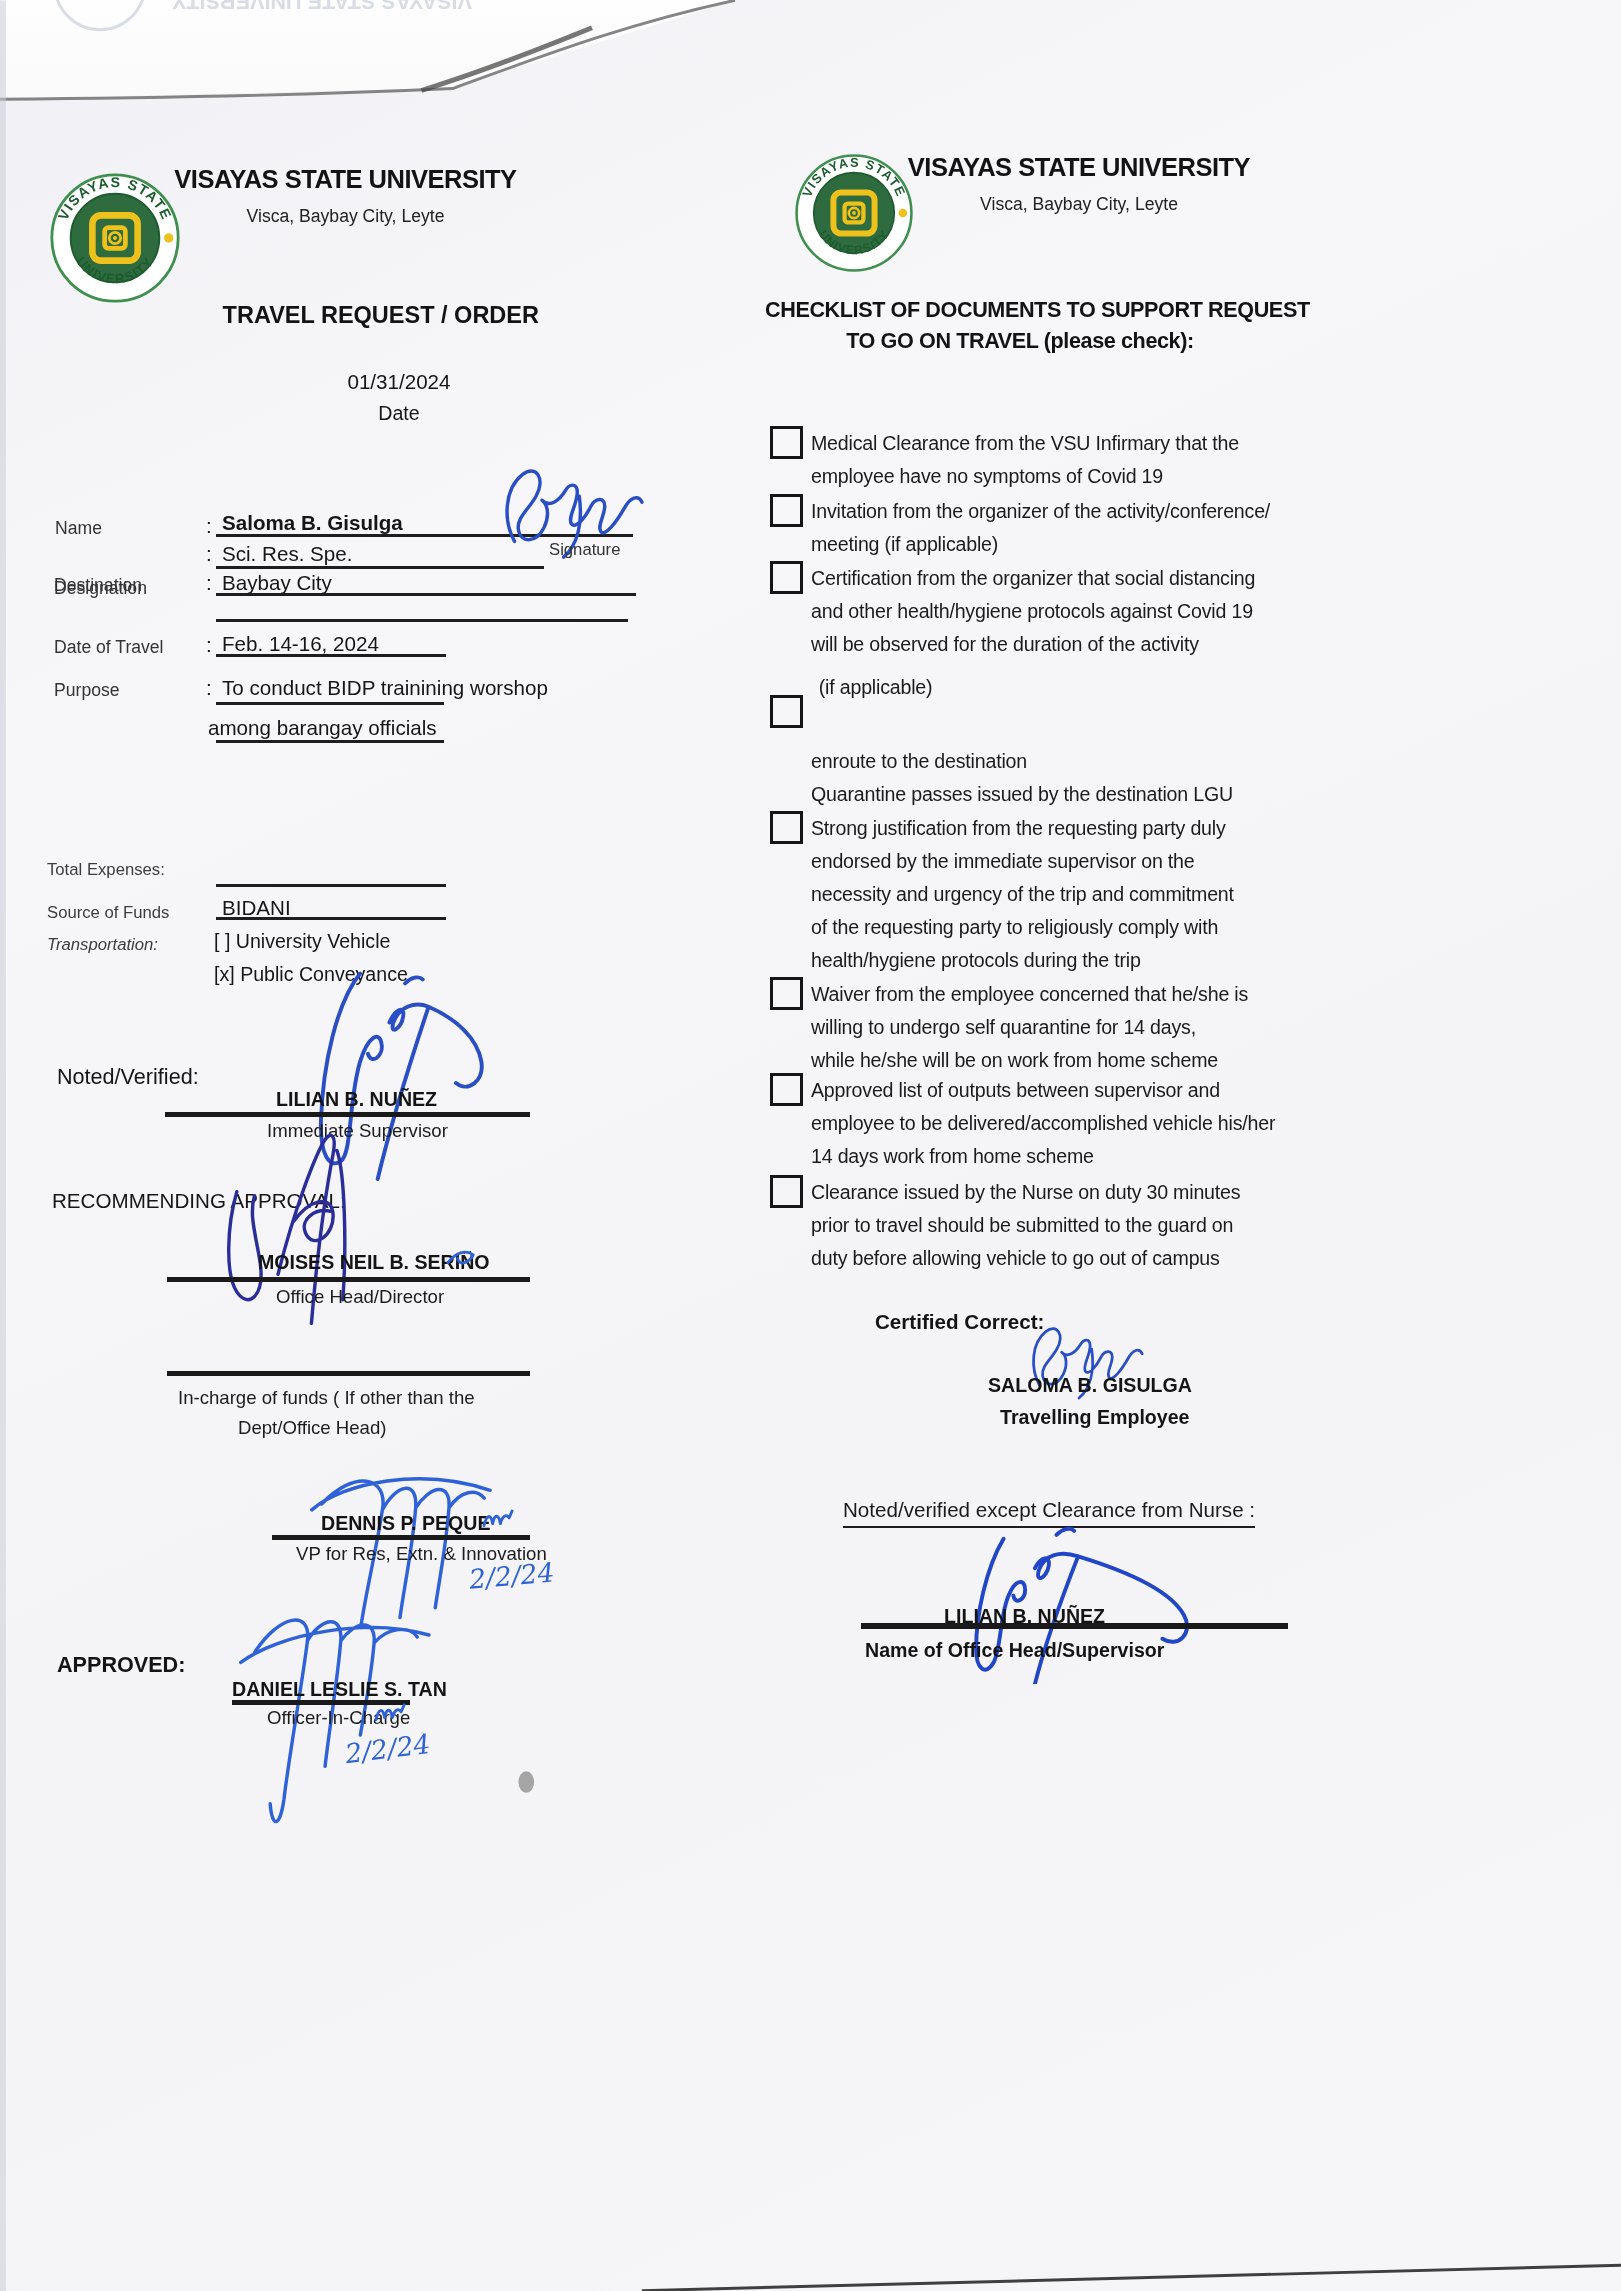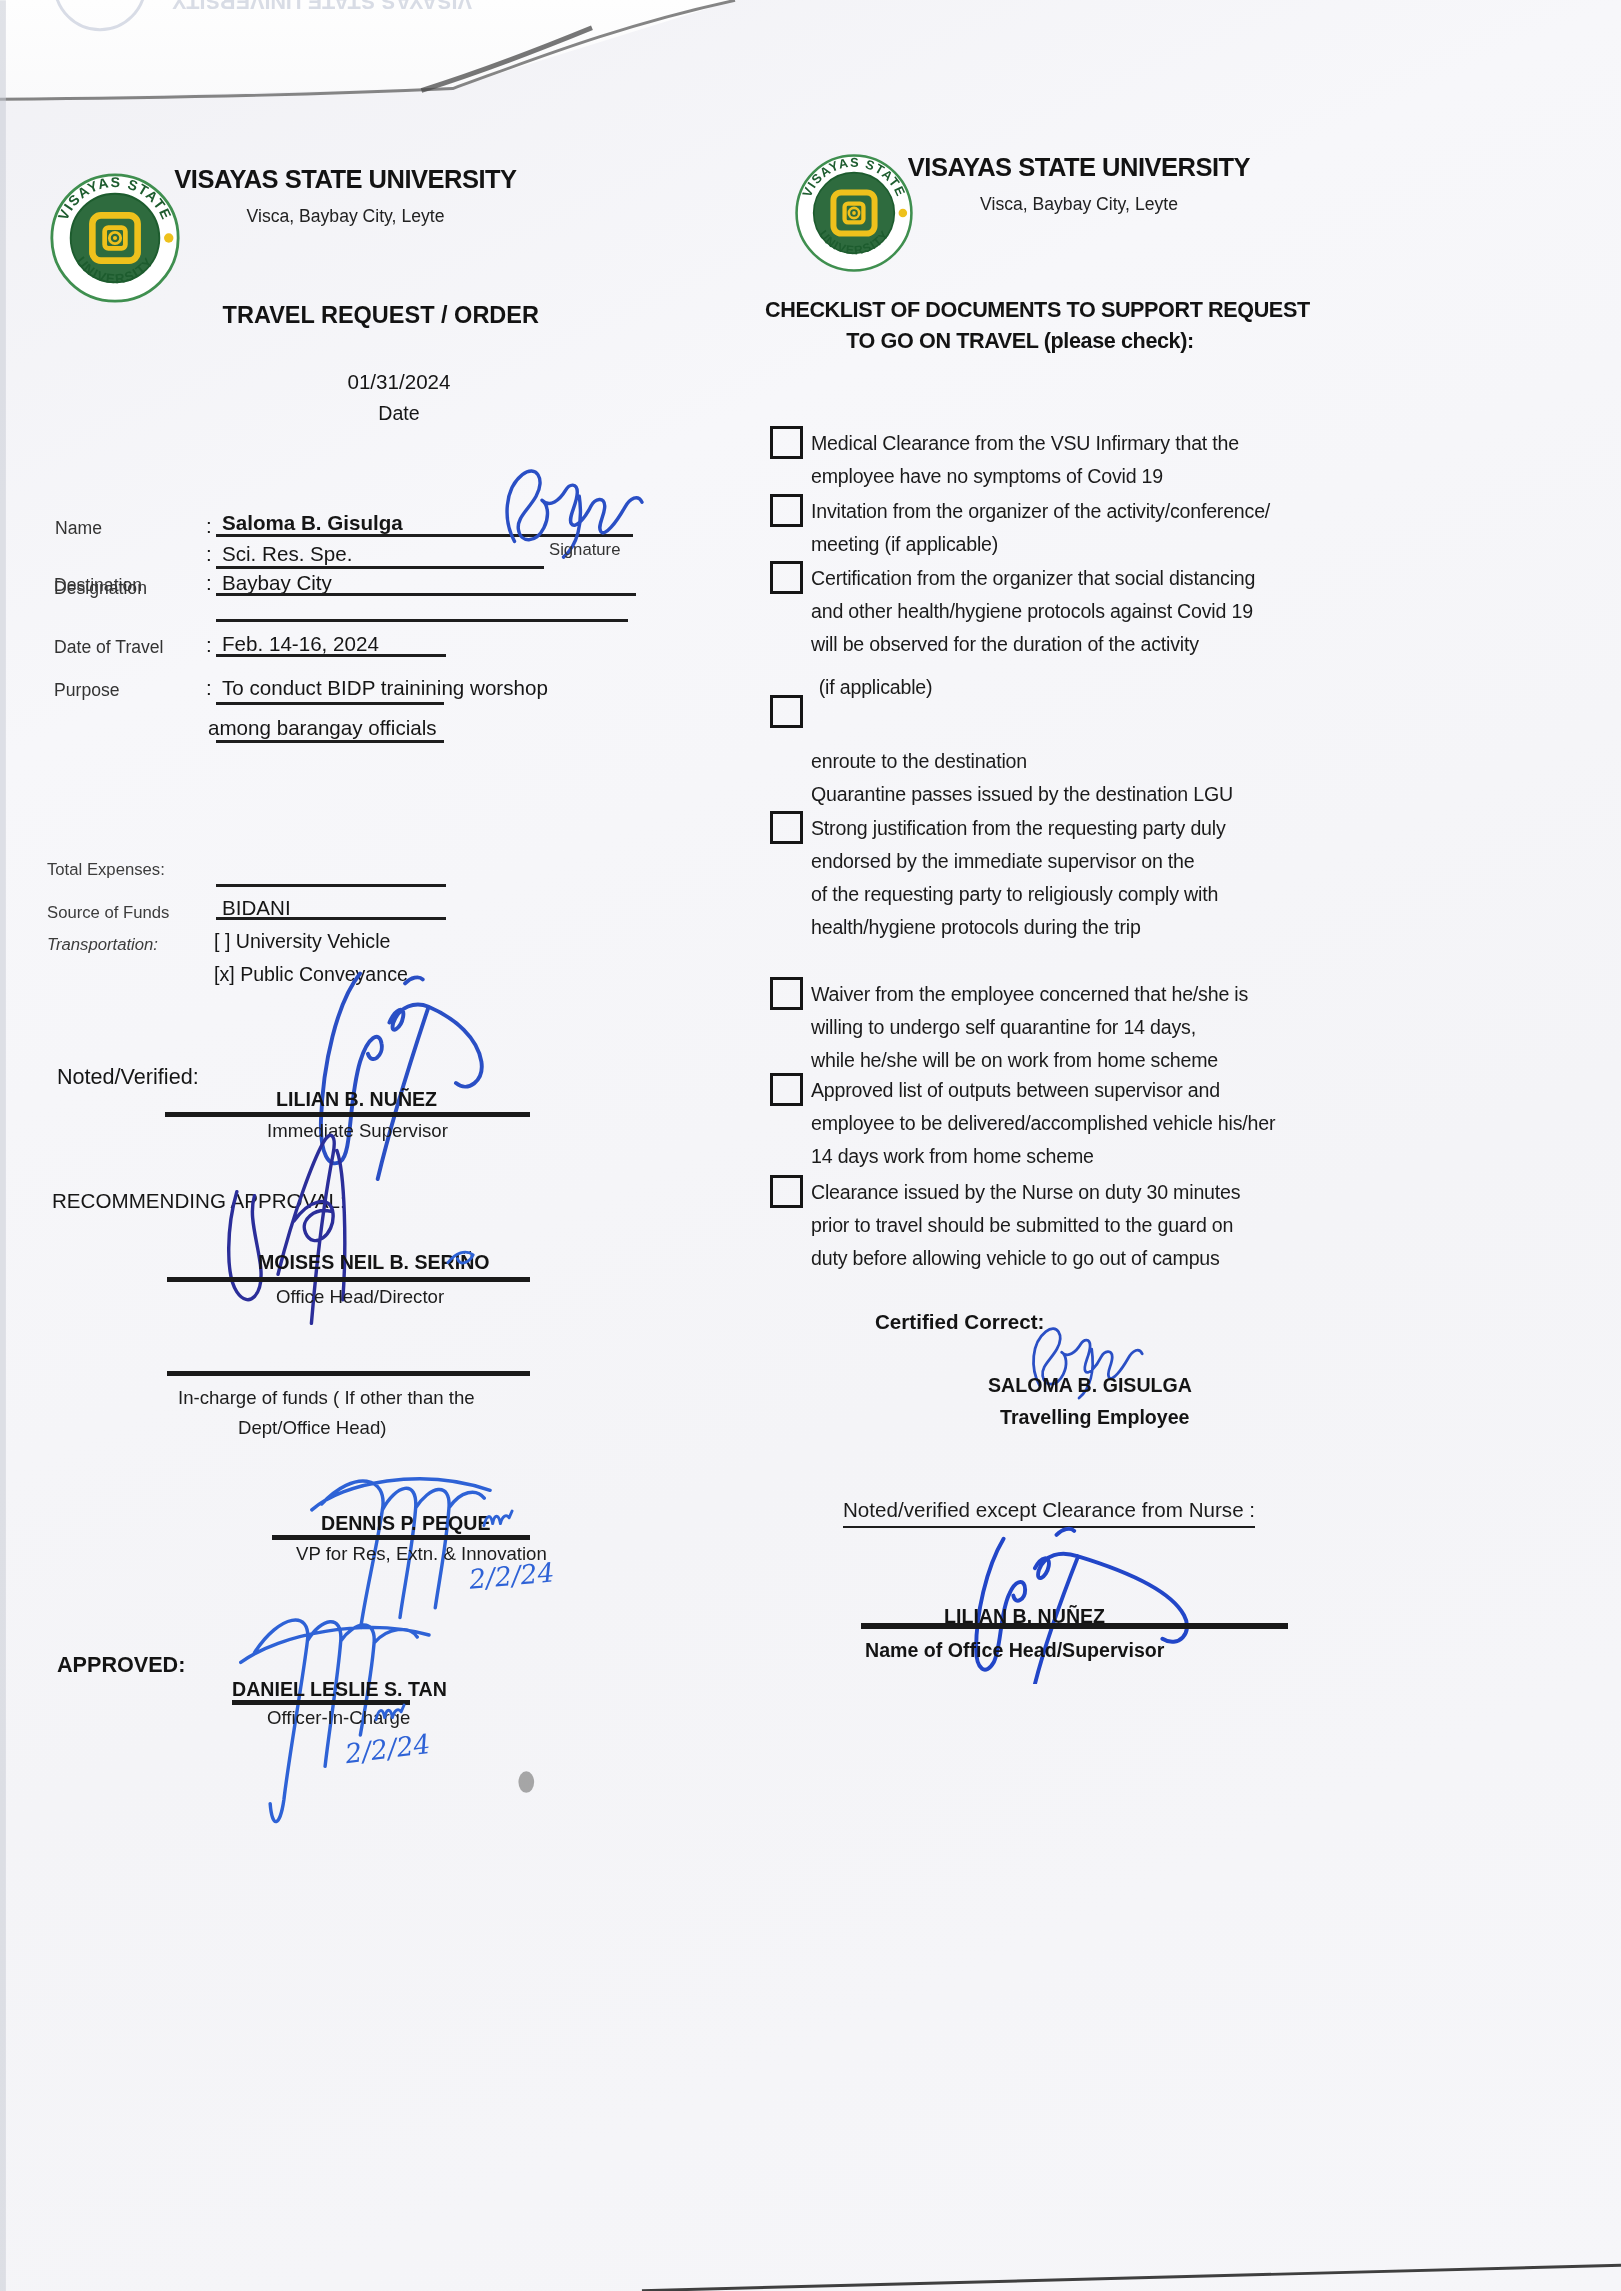--- a/index.html
+++ b/index.html
@@ -229,20 +229,21 @@
     <div class="chk-lines">
       <div class="chk-line gap-big">enroute to the destination</div>
       <div class="chk-line">Quarantine passes issued by the destination LGU</div>
     </div>
   </div>
   <div class="chk-item" style="top:809px;">
     <span class="cbox"></span>
     <div class="chk-lines">
       <div class="chk-line">Strong justification from the requesting party duly</div>
       <div class="chk-line">endorsed by the immediate supervisor on the</div>
+      <div class="chk-line">necessity and urgency of the trip and commitment</div>
       <div class="chk-line">of the requesting party to religiously comply with</div>
       <div class="chk-line">health/hygiene protocols during the trip</div>
     </div>
   </div>
   <div class="chk-item" style="top:975px;">
     <span class="cbox"></span>
     <div class="chk-lines">
       <div class="chk-line">Waiver from the employee concerned that he/she is</div>
       <div class="chk-line">willing to undergo self quarantine for 14 days,</div>
       <div class="chk-line">while he/she will be on work from home scheme</div>

